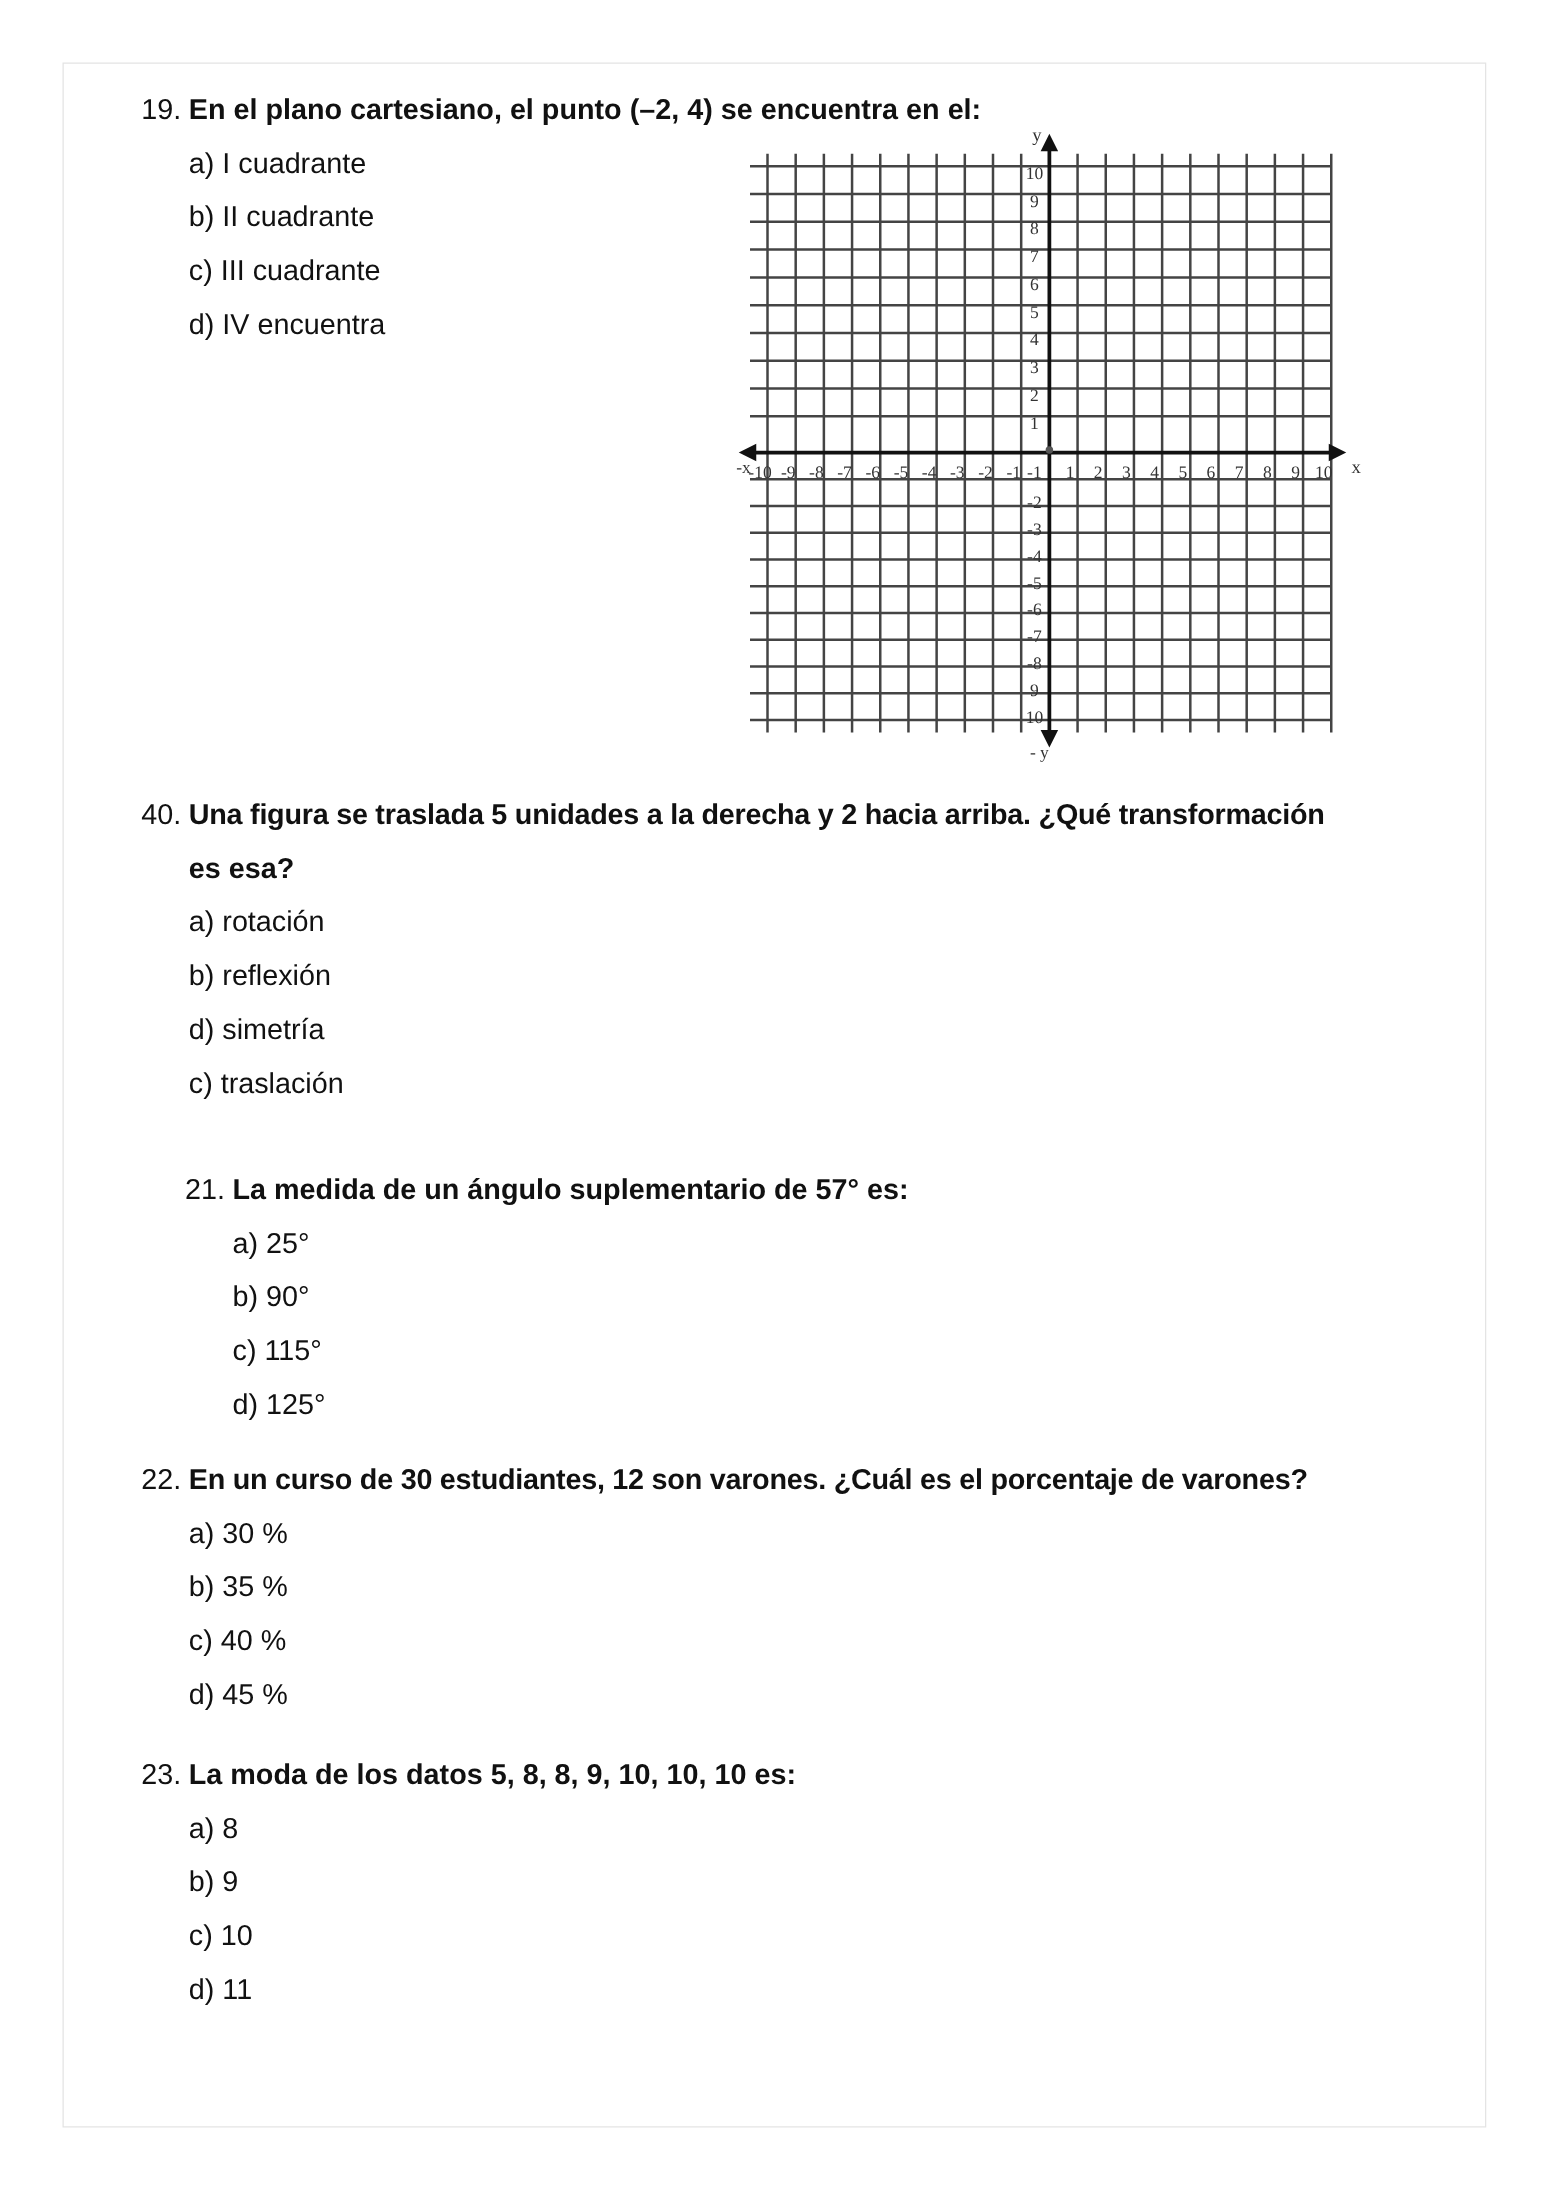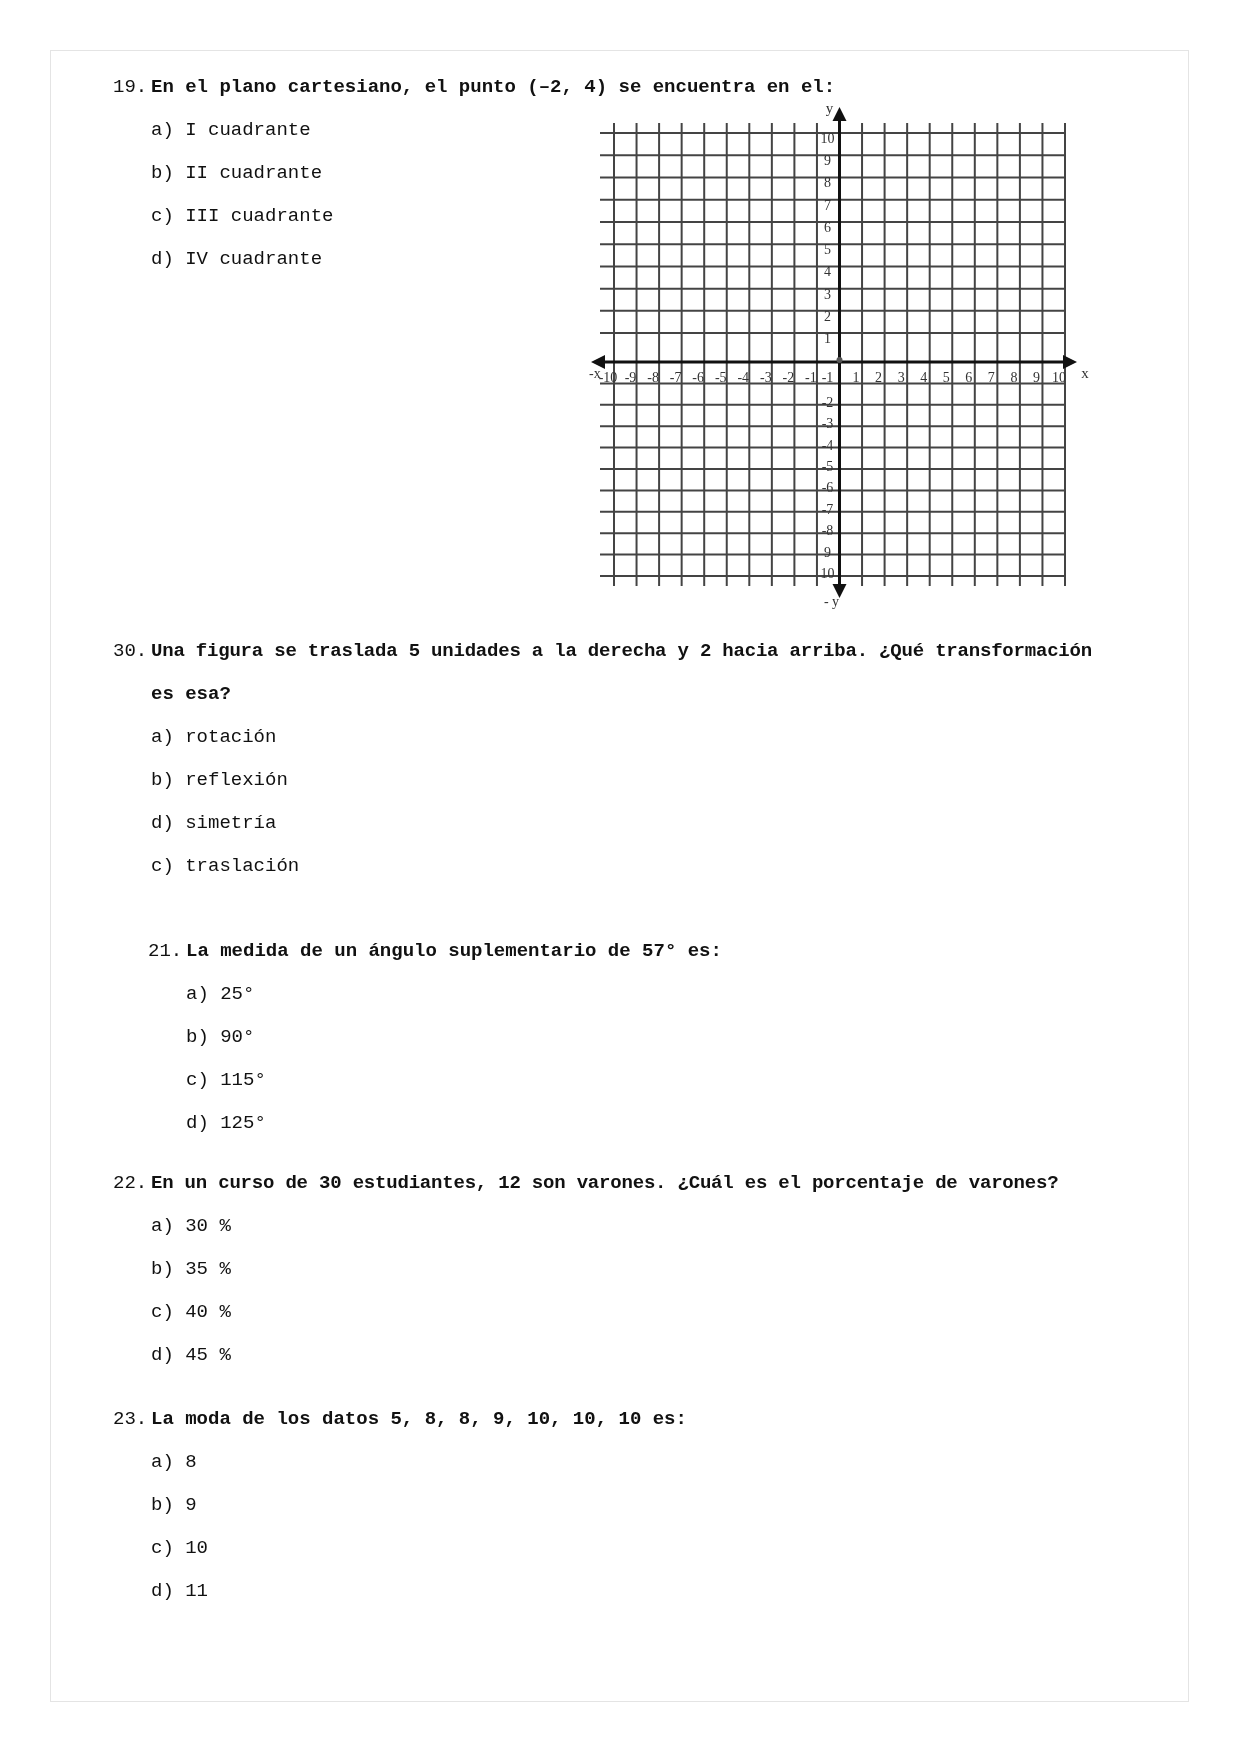--- a/index.html
+++ b/index.html
@@ -1,18 +1,18 @@
 <!DOCTYPE html>
 <html><head>
 <meta charset="utf-8">
 <style>
   html, body { margin: 0; padding: 0; background: #ffffff; }
   body { width: 1241px; height: 1754px; position: relative; font-family: "Liberation Sans", sans-serif; color: #111; }
   .page { position: absolute; left: 50px; top: 50px; width: 1139px; height: 1652px; border: 1px solid #e4e4e4; box-sizing: border-box; background: #fff; }
-  .q { position: absolute; left: 113px; font-size: 19px; line-height: 43px; font-family: Liberation Mono, monospace; }
+  .q { position: absolute; left: 113px; font-size: 23px; line-height: 43px; }
   .q-head { display: flex; }
   .q-num { width: 38px; flex: 0 0 auto; }
   .q-text { font-weight: bold; }
   .q-text.narrow { letter-spacing: -0.2px; }
   .opts { margin-left: 38px; }
   .opt { height: 43px; }
   .wrap { margin-left: 38px; font-weight: bold; }
   .plane { position: absolute; left: 585px; top: 105px; width: 510px; height: 510px; }
   .plane svg { display: block; }
 </style>
@@ -23,21 +23,21 @@
 
 <div class="q" style="top:66px;">
   <div class="q-head">
     <span class="q-num">19.</span>
     <span class="q-text">En el plano cartesiano, el punto (–2, 4) se encuentra en el:</span>
   </div>
   <div class="opts">
     <div class="opt">a) I cuadrante</div>
     <div class="opt">b) II cuadrante</div>
     <div class="opt">c) III cuadrante</div>
-    <div class="opt">d) IV cuadrante</div>
+    <div class="opt">d) IV encuentra</div>
   </div>
 </div>
 
 <div class="plane">
   <svg id="plane-svg" width="510" height="510" viewBox="0 0 510 510" xmlns="http://www.w3.org/2000/svg">
       <line x1="15" y1="28" x2="480" y2="28" stroke="#444" stroke-width="2"></line>
       <line x1="15" y1="50.23300970873787" x2="480" y2="50.23300970873787" stroke="#444" stroke-width="2"></line>
       <line x1="15" y1="72.46601941747574" x2="480" y2="72.46601941747574" stroke="#444" stroke-width="2"></line>
       <line x1="15" y1="94.69902912621359" x2="480" y2="94.69902912621359" stroke="#444" stroke-width="2"></line>
       <line x1="15" y1="116.93203883495146" x2="480" y2="116.93203883495146" stroke="#444" stroke-width="2"></line>
@@ -125,21 +125,21 @@
       <text x="242.5" y="408.79999999999995" font-family="&quot;Liberation Serif&quot;, serif" font-size="14" fill="#333" text-anchor="middle">-7</text>
       <text x="242.5" y="430.2" font-family="&quot;Liberation Serif&quot;, serif" font-size="14" fill="#333" text-anchor="middle">-8</text>
       <text x="242.5" y="451.6" font-family="&quot;Liberation Serif&quot;, serif" font-size="14" fill="#333" text-anchor="middle">9</text>
       <text x="242.5" y="473" font-family="&quot;Liberation Serif&quot;, serif" font-size="14" fill="#333" text-anchor="middle">10</text>
       <text x="242.5" y="277" font-family="&quot;Liberation Serif&quot;, serif" font-size="14" fill="#333" text-anchor="middle">-1</text>
     </svg>
 </div>
 
 <div class="q" style="top:630px;">
   <div class="q-head">
-    <span class="q-num">30.</span>
+    <span class="q-num">40.</span>
     <span class="q-text narrow">Una figura se traslada 5 unidades a la derecha y 2 hacia arriba. ¿Qué transformación</span>
   </div>
   <div class="wrap">es esa?</div>
   <div class="opts">
     <div class="opt">a) rotación</div>
     <div class="opt">b) reflexión</div>
     <div class="opt">d) simetría</div>
     <div class="opt">c) traslación</div>
   </div>
 </div>

